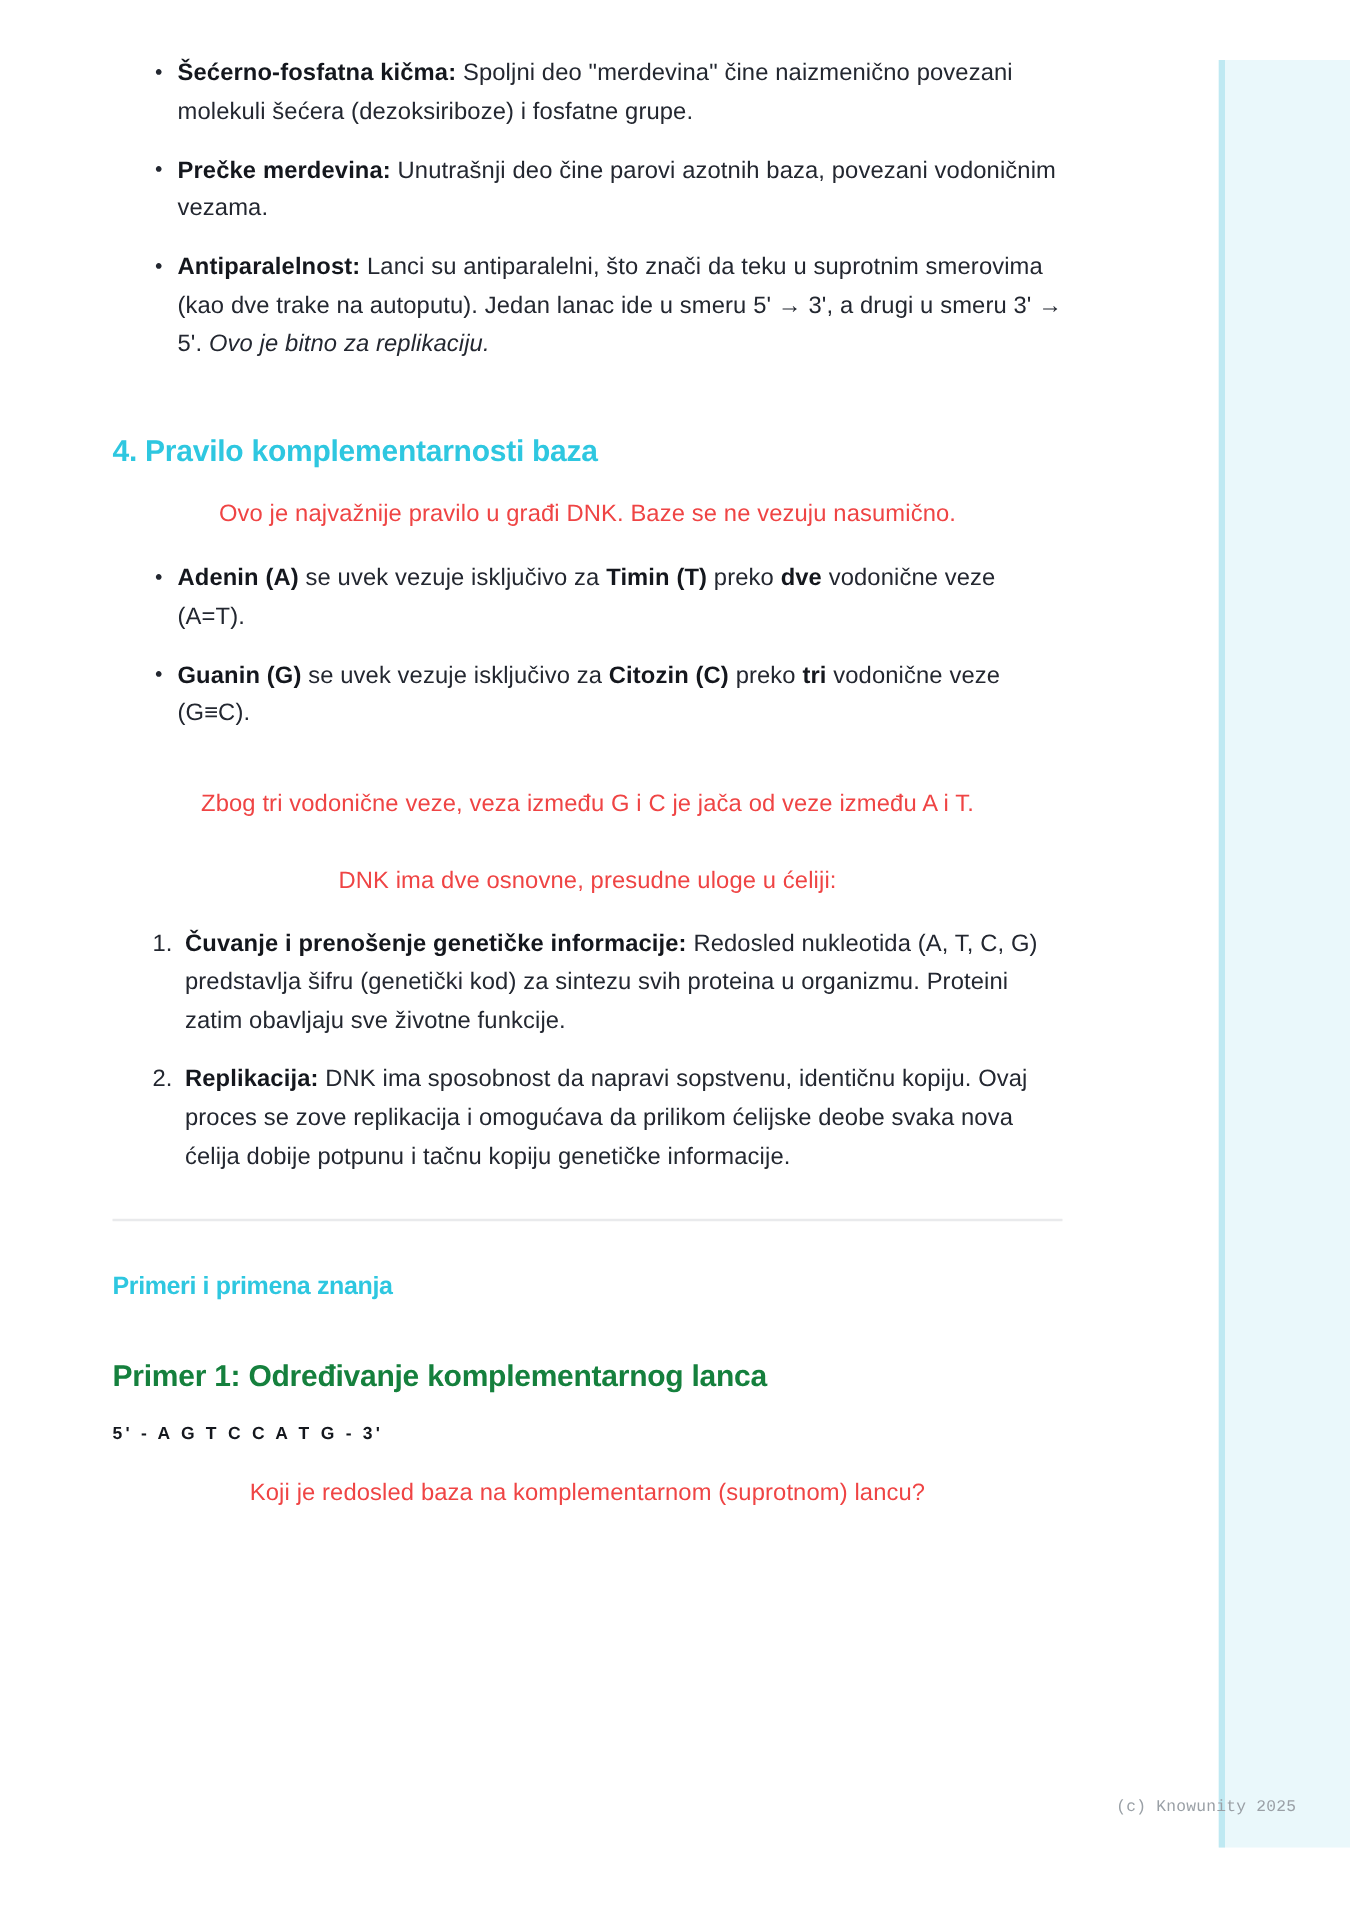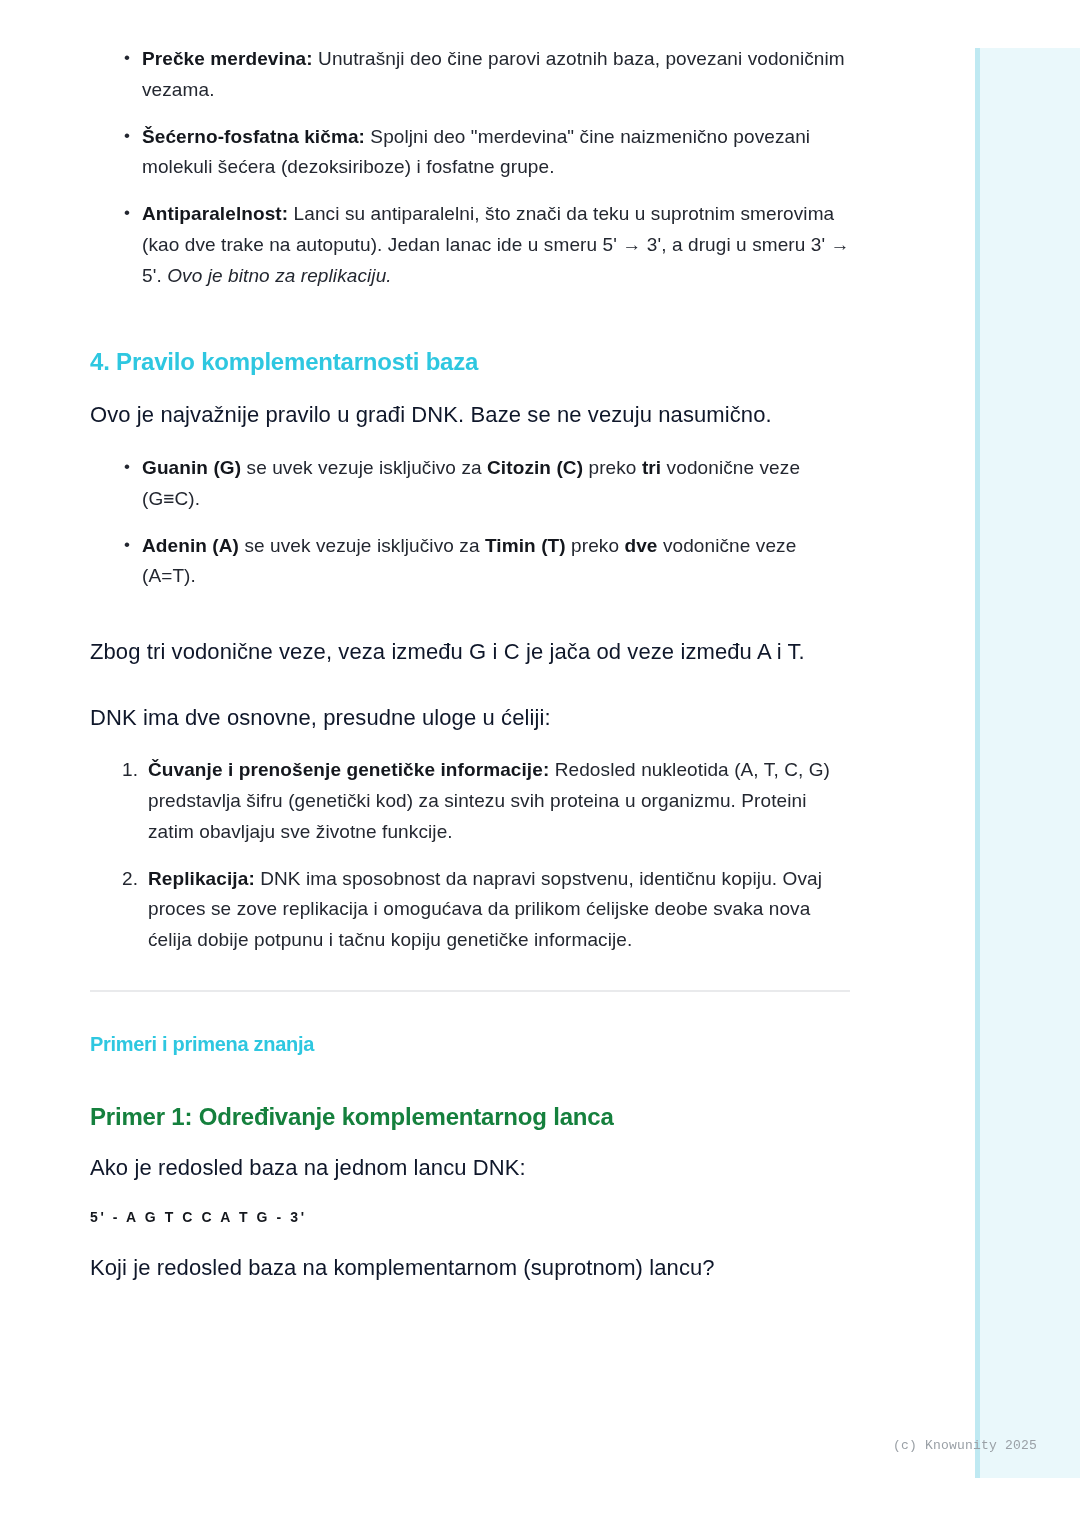--- a/index.html
+++ b/index.html
@@ -55,25 +55,26 @@
     color: #2ec7e0;
     letter-spacing: -0.2px;
     margin: 14px 0 20px 0;
     line-height: 1.25;
   }
   .h3.tight {
     margin-bottom: 18px;
   }
 
   p.para {
-    font-size: 22px;
+    font-size: 19px;
     line-height: 1.62;
     margin: 0 0 20px 0;
-    color: #0f172a;
+    color: #ef4444;
     letter-spacing: 0.1px;
+    text-align: center;
   }
 
   ul.bullets, ol.numbers {
     margin: 0 0 24px 0;
     padding: 0 0 0 34px;
     list-style: none;
   }
   ul.bullets > li, ol.numbers > li {
     position: relative;
     font-size: 19px;
@@ -148,42 +149,42 @@
 </style>
 </head>
 <body>
 
 <div class="side-panel" style="background: rgb(234, 248, 251); border-left-color: rgb(191, 233, 242);"></div>
 
 <div class="page">
 
   <ul class="bullets">
     <li>
+      <span class="b">Šećerno-fosfatna kičma:</span><span> Spoljni deo "merdevina" čine naizmenično povezani molekuli šećera (dezoksiriboze) i fosfatne grupe.</span>
+    </li>
+    <li>
       <span class="b">Prečke merdevina:</span><span> Unutrašnji deo čine parovi azotnih baza, povezani vodoničnim vezama.</span>
-    </li>
-    <li>
-      <span class="b">Šećerno-fosfatna kičma:</span><span> Spoljni deo "merdevina" čine naizmenično povezani molekuli šećera (dezoksiriboze) i fosfatne grupe.</span>
     </li>
     <li>
       <span class="b">Antiparalelnost:</span><span> Lanci su antiparalelni, što znači da teku u suprotnim smerovima (kao dve trake na autoputu). Jedan lanac ide u smeru 5' → 3', a drugi u smeru 3' → 5'. </span><span class="i">Ovo je bitno za replikaciju.</span>
     </li>
   </ul>
 
   <div class="spacer-md"></div>
 
   <h2 class="h3" style="color: rgb(46, 199, 224);">4. Pravilo komplementarnosti baza</h2>
   <p class="para">Ovo je najvažnije pravilo u građi DNK. Baze se ne vezuju nasumično.</p>
 
   <ul class="bullets">
     <li>
+      <span class="b">Adenin (A)</span><span> se uvek vezuje isključivo za </span><span class="b">Timin (T)</span><span> preko </span><span class="b">dve</span><span> vodonične veze (A=T).</span>
+    </li>
+    <li>
       <span class="b">Guanin (G)</span><span> se uvek vezuje isključivo za </span><span class="b">Citozin (C)</span><span> preko </span><span class="b">tri</span><span> vodonične veze (G≡C).</span>
     </li>
-    <li>
-      <span class="b">Adenin (A)</span><span> se uvek vezuje isključivo za </span><span class="b">Timin (T)</span><span> preko </span><span class="b">dve</span><span> vodonične veze (A=T).</span>
-    </li>
   </ul>
 
   <div class="spacer-md"></div>
 
   <p class="para">Zbog tri vodonične veze, veza između G i C je jača od veze između A i T.</p>
 
   <div class="spacer-sm"></div>
 
   <p class="para">DNK ima dve osnovne, presudne uloge u ćeliji:</p>
 
@@ -196,20 +197,19 @@
     </li>
   </ol>
 
   <hr class="divider" style="border-top-color: rgb(233, 234, 236);">
 
   <h1 class="h2" style="color: rgb(46, 199, 224);">Primeri i primena znanja</h1>
 
   <div class="spacer-sm"></div>
 
   <h2 class="h3 tight" style="color: #15803d;">Primer 1: Određivanje komplementarnog lanca</h2>
-  <p class="para">Ako je redosled baza na jednom lancu DNK:</p>
   <p class="seq">5' - A G T C C A T G - 3'</p>
   <p class="para">Koji je redosled baza na komplementarnom (suprotnom) lancu?</p>
 
 
 </div>
 
 <div class="watermark" style="color: rgb(154, 160, 166);">(c) Knowunity 2025</div>
 
 </body></html>

